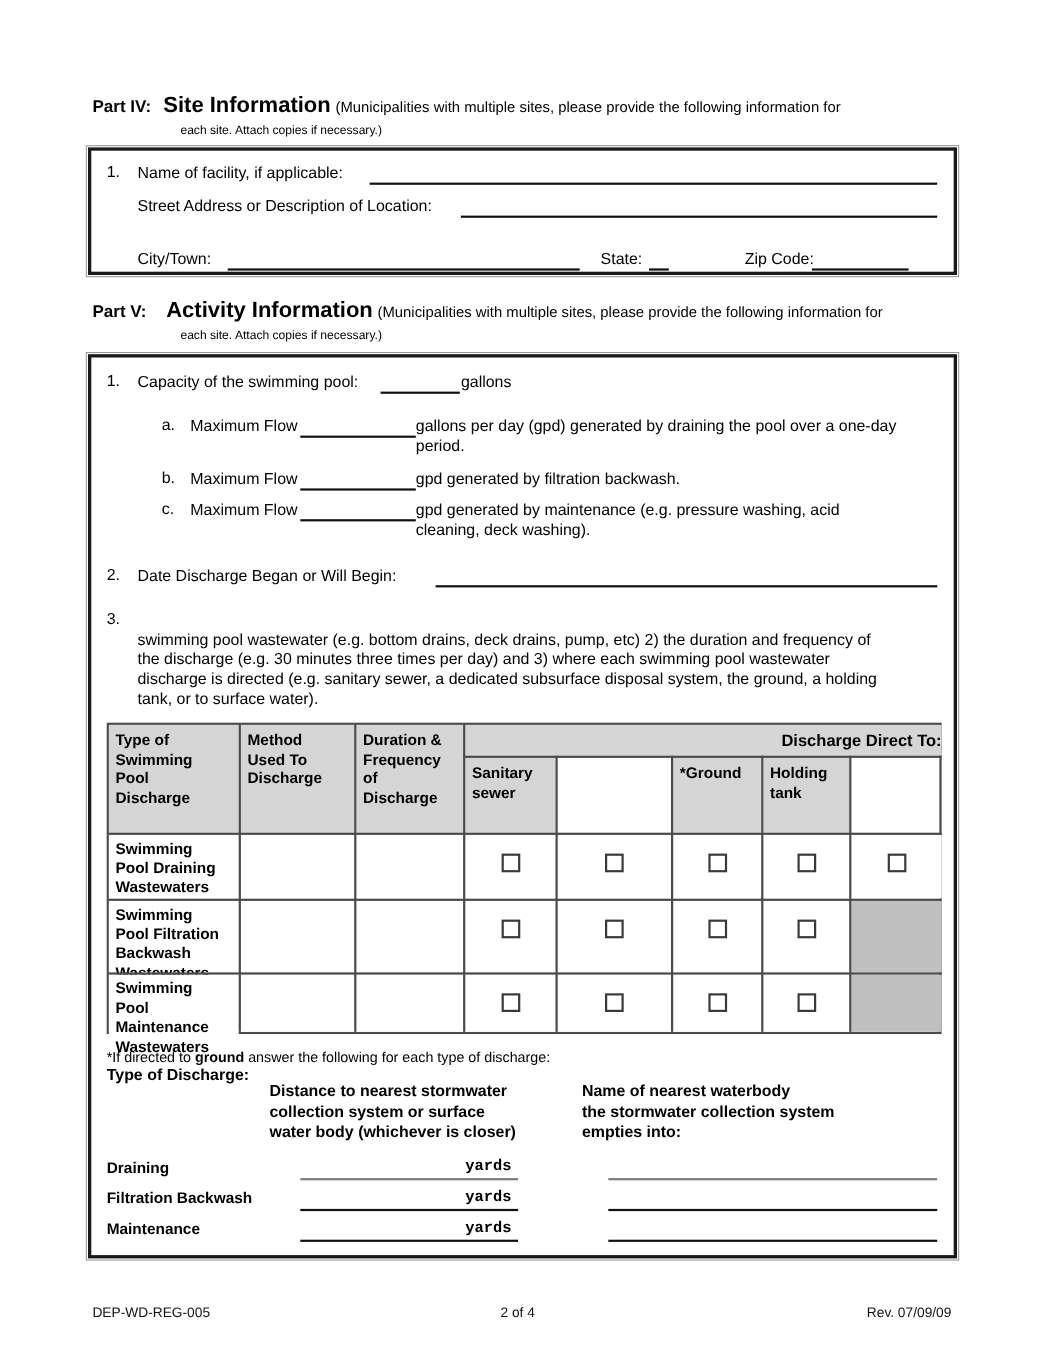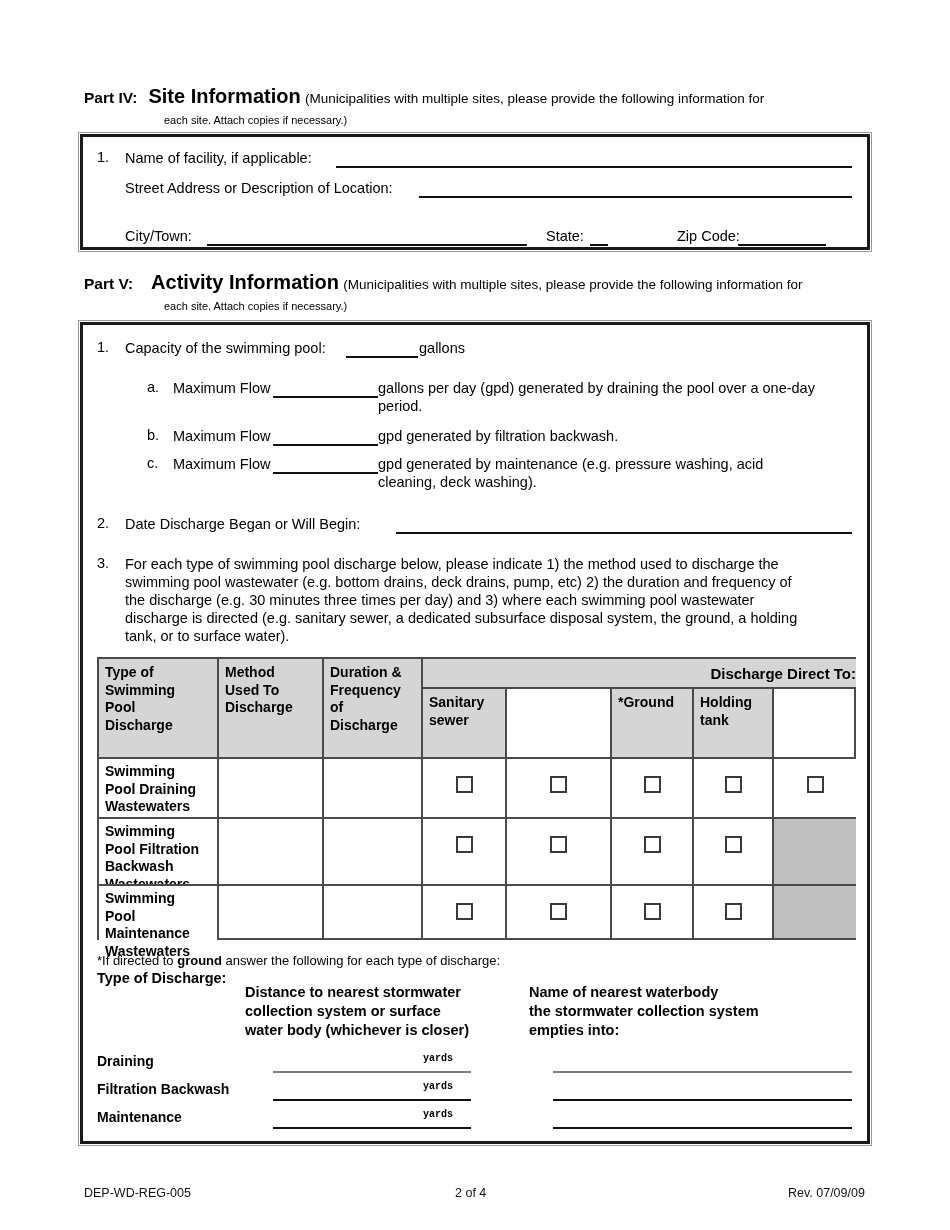--- a/index.html
+++ b/index.html
@@ -145,21 +145,21 @@
   .grow-label {
     position: absolute;
     font-weight: bold;
     font-size: 14px;
     white-space: nowrap;
   }
   .yards {
     position: absolute;
     font-family: "Liberation Mono", "DejaVu Sans Mono", monospace;
     font-weight: bold;
-    font-size: 10px;
+    font-size: 14px;
     letter-spacing: 0px;
   }
 
   
   .footer-item {
     position: absolute;
     font-size: 12.5px;
     color: #111111;
     white-space: nowrap;
   }
@@ -225,21 +225,20 @@
     <span class="ftext" style="left:90px; top:130px;">Maximum Flow</span>
     <div class="rule" style="left:190px; top:147px; width:105px;"></div>
     <span class="ftext" style="left:295px; top:130px;">gpd generated by maintenance (e.g. pressure washing, acid</span>
     <span class="ftext" style="left:295px; top:148px;">cleaning, deck washing).</span>
 
     <span class="num" style="left:14px; top:190px;">2.</span>
     <span class="ftext" style="left:42px; top:190px;">Date Discharge Began or Will Begin:</span>
     <div class="rule" style="left:313px; top:207px; width:456px;"></div>
 
     <span class="num" style="left:14px; top:230px;">3.</span>
-    <span class="ftext" style="left:42px; top:230px;">For each type of swimming pool discharge below, please indicate 1) the method used to discharge the</span>
     <span class="ftext" style="left:42px; top:248px;">swimming pool wastewater (e.g. bottom drains, deck drains, pump, etc) 2) the duration and frequency of</span>
     <span class="ftext" style="left:42px; top:266px;">the discharge (e.g. 30 minutes three times per day) and 3) where each swimming pool wastewater</span>
     <span class="ftext" style="left:42px; top:284px;">discharge is directed (e.g. sanitary sewer, a dedicated subsurface disposal system, the ground, a holding</span>
     <span class="ftext" style="left:42px; top:302px;">tank, or to surface water).</span>
 
     <div class="dtable" style="left:14px; top:332px; width:759px; height:283px;">
 
       <div class="hcell center" style="left:324px; top:0px; width:433px; height:28px;text-align:right;">Discharge Direct To:</div>
 
       <div class="hcell" style="left:0px; top:0px; width:118px; height:98px;">

